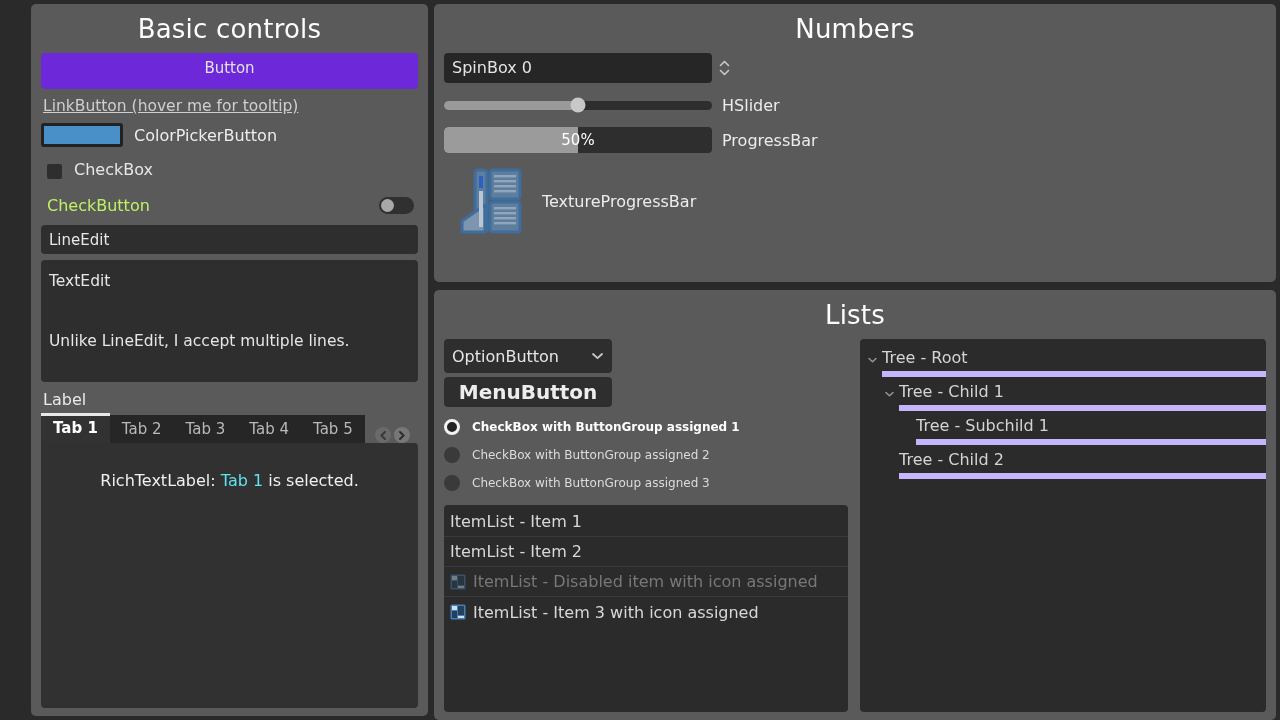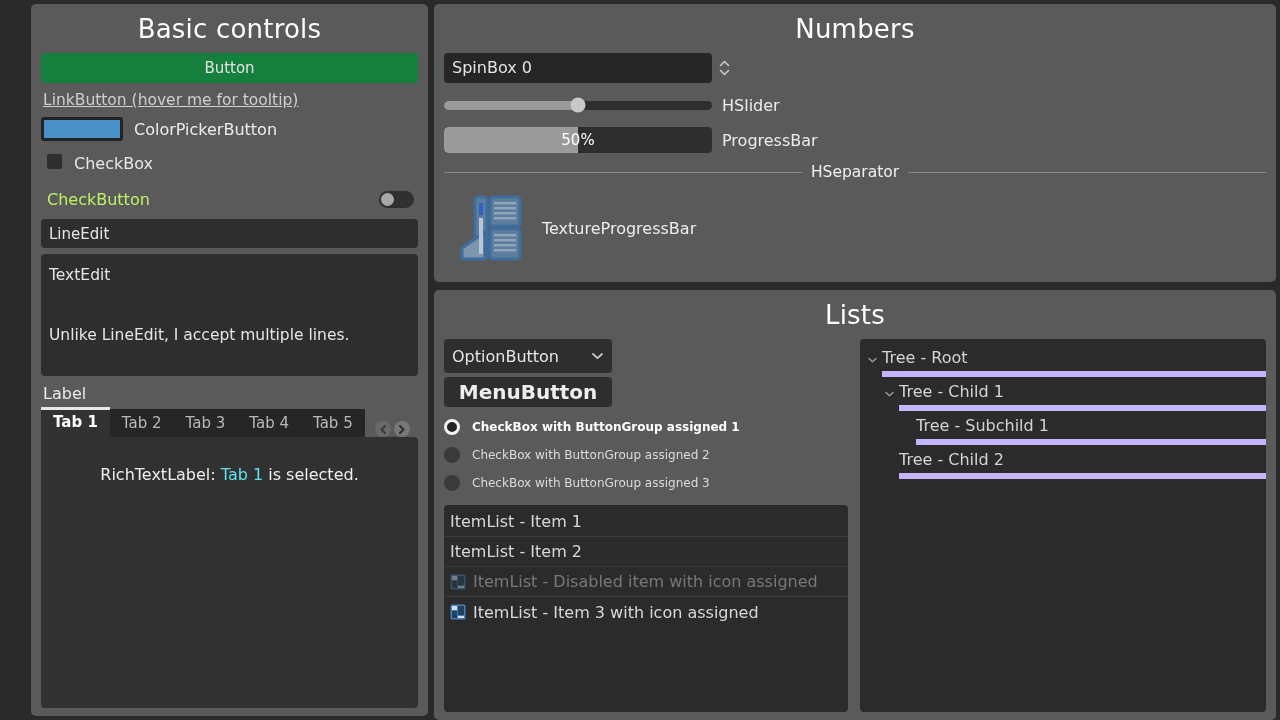--- a/index.html
+++ b/index.html
@@ -32,22 +32,22 @@
     color: #fdfdfd;
     font-size: 26px;
     font-weight: 400;
     line-height: 34px;
     margin-bottom: 7px;
     letter-spacing: 0.2px;
   }
 
   .btn {
     width: 100%;
-    height: 30px;
-    background: #15803d;
+    height: 36px;
+    background: #6d28d9;
     border: none;
     border-radius: 4px;
     color: #e2e2e2;
     font-size: 15px;
     font-family: inherit;
     text-align: center;
     line-height: 30px;
     cursor: pointer;
   }
 
@@ -70,21 +70,21 @@
     margin: 4px 0;
     cursor: pointer;
   }
   .row-label {
     color: #ededed;
     font-size: 16px;
     margin-left: 11px;
   }
 
   
-  .checkrow { display: flex; align-items: flex-start; margin: 9px 0 8px 6px; cursor: pointer;}
+  .checkrow { display: flex; align-items: flex-end; margin: 9px 0 8px 6px; cursor: pointer;}
   .cb-box {
     width: 15px; height: 15px;
     background: #2e2e2e;
     border-radius: 2px;
   }
   .cb-label { color: #e7e7e7; font-size: 16px; margin-left: 12px; }
 
   
   .togglerow {
     display: flex; align-items: center; justify-content: space-between;
@@ -425,25 +425,20 @@
       </div>
 
       <div class="num-row">
         <div class="pbar">
           <div class="pbar-fill" id="pbar-fill" style="width: 50%;"></div>
           <div class="pbar-text">50%</div>
         </div>
         <div class="num-label">ProgressBar</div>
       </div>
 
-      <div class="hsep">
-        <div class="line"></div>
-        <div class="cap">HSeparator</div>
-        <div class="line"></div>
-      </div>
 
       <div class="texbar-row">
         <svg width="72" height="72" viewBox="0 0 72 72">
           <g stroke="#3e6d9e" stroke-width="3" stroke-linejoin="round">
             <rect x="19" y="5" width="12" height="62" rx="3" fill="#5f7e9e"></rect>
             <rect x="34" y="5" width="30" height="29" rx="3" fill="#5f7e9e"></rect>
             <rect x="34" y="37" width="30" height="30" rx="3" fill="#5f7e9e"></rect>
             <path d="M6 67 L6 56 L29 40 L29 67 Z" fill="#7d95ad"></path>
           </g>
           <rect x="23" y="11" width="4" height="12" fill="#2f5fc0"></rect>

